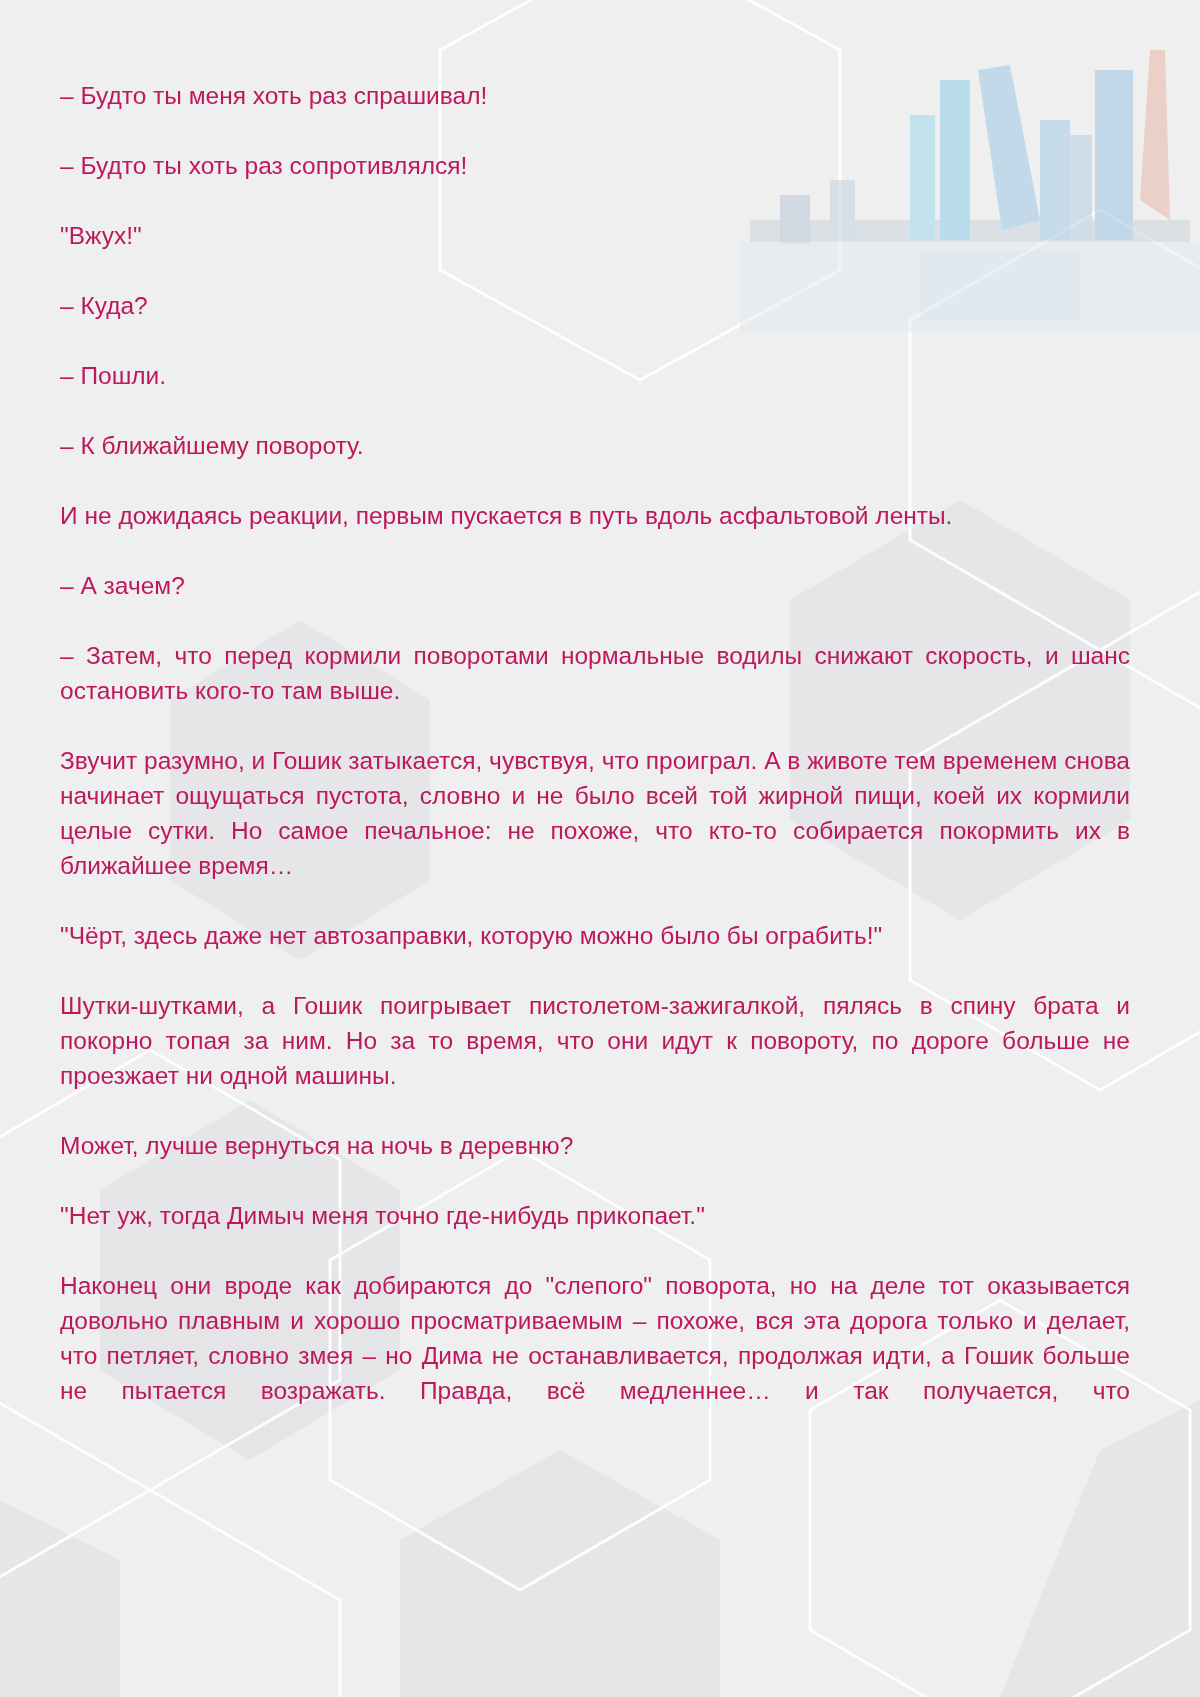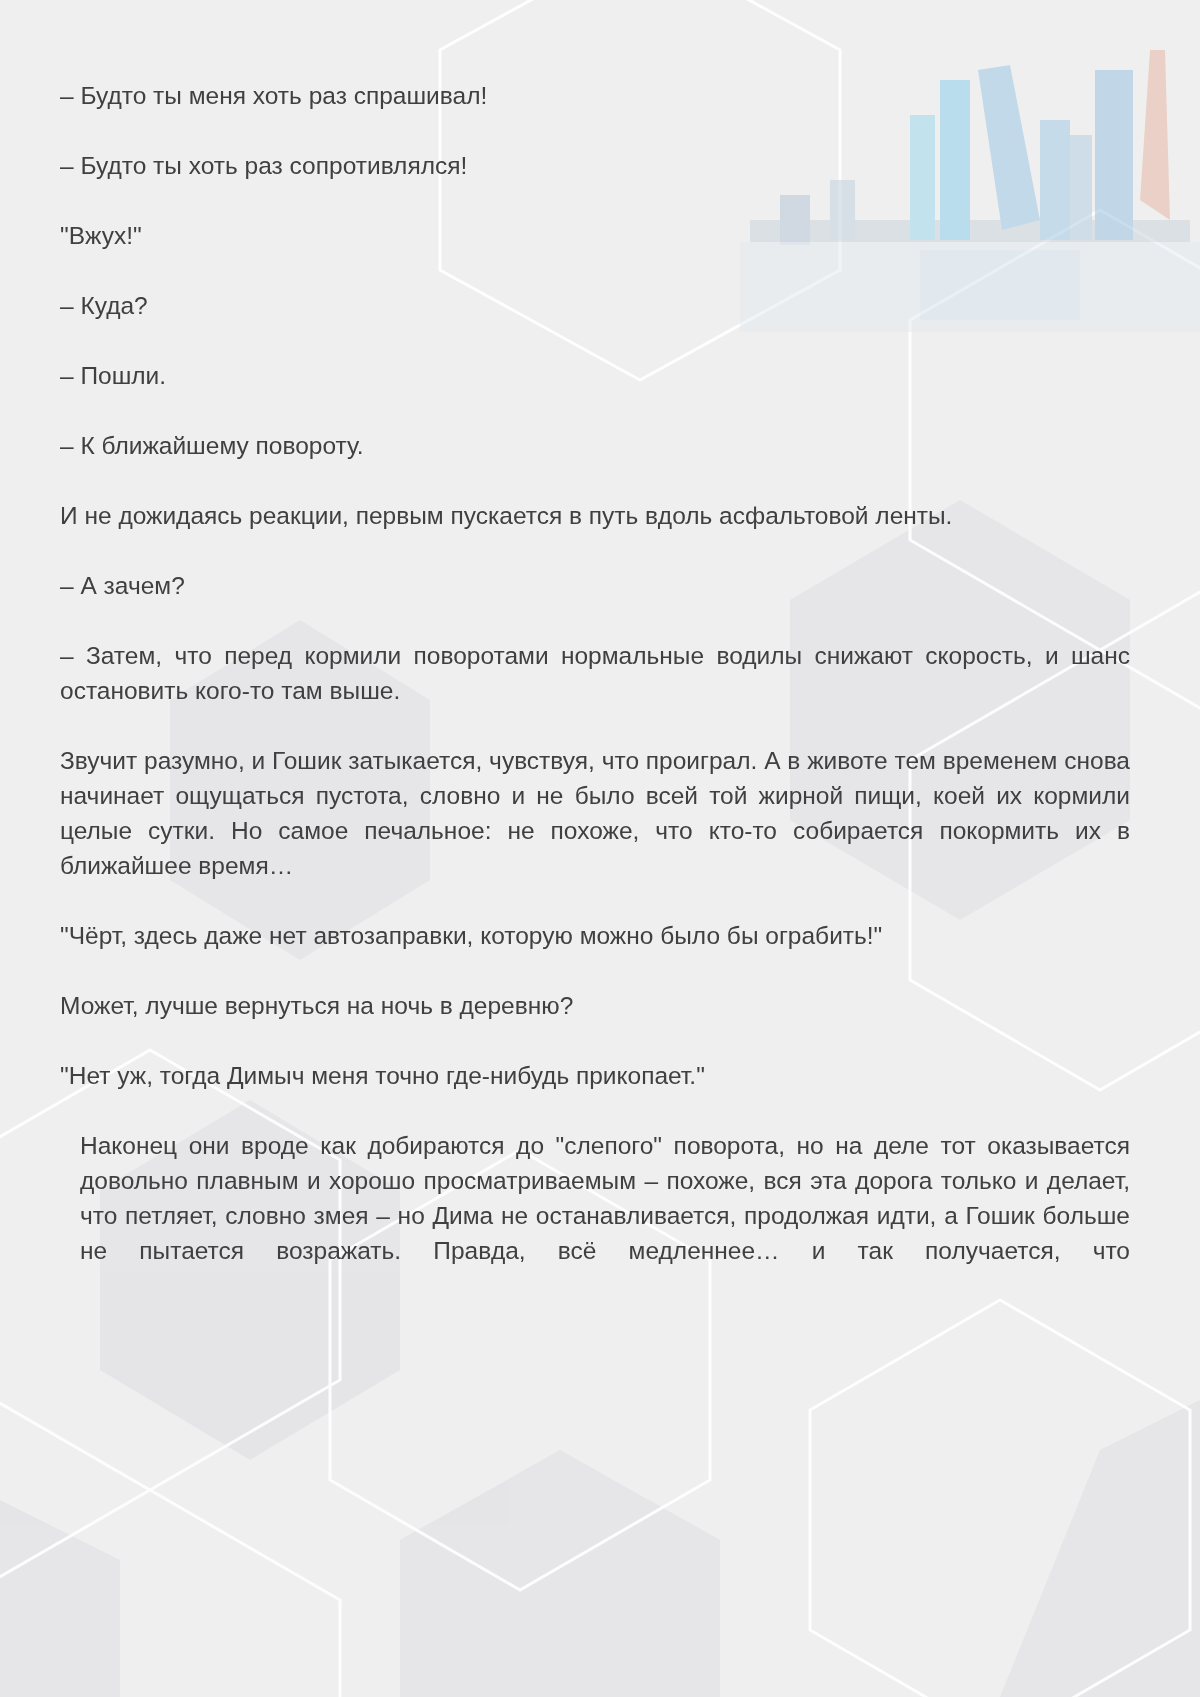--- a/index.html
+++ b/index.html
@@ -5,26 +5,26 @@
     html, body { margin: 0; padding: 0; }
     body {
       width: 1200px; height: 1697px; overflow: hidden;
       background: #efeff0;
       position: relative;
       font-family: "Liberation Sans", "DejaVu Sans", sans-serif;
     }
     .bg { position: absolute; inset: 0; z-index: 0; }
     .page {
       position: absolute; left: 60px; top: 78px; width: 1070px; z-index: 2;
-      color: #404040;
+      color: #be185d;
       font-size: 24.5px;
       line-height: 35px;
     }
     .para { margin: 0 0 35px 0; text-align: justify; text-align-last: left; }
-    .para.last { text-align-last: justify; margin-bottom: 0; margin-left: 20px; }
+    .para.last { text-align-last: justify; margin-bottom: 0; }
     .skyline { position: absolute; left: 740px; top: 20px; width: 460px; height: 370px; z-index: 1; }
   </style>
 </head>
 <body>
 
 <svg class="bg" width="1200" height="1697" viewBox="0 0 1200 1697">
   <g fill="#e2e2e6" opacity="0.7">
     <polygon points="960,500 1130,600 1130,820 960,920 790,820 790,600"></polygon>
     <polygon points="300,620 430,700 430,880 300,960 170,880 170,700"></polygon>
     <polygon points="250,1100 400,1190 400,1370 250,1460 100,1370 100,1190"></polygon>
@@ -65,16 +65,17 @@
   <p class="para">– Будто ты хоть раз сопротивлялся!</p>
   <p class="para">"Вжух!"</p>
   <p class="para">– Куда?</p>
   <p class="para">– Пошли.</p>
   <p class="para">– К ближайшему повороту.</p>
   <p class="para">И не дожидаясь реакции, первым пускается в путь вдоль асфальтовой ленты.</p>
   <p class="para">– А зачем?</p>
   <p class="para">– Затем, что перед кормили поворотами нормальные водилы снижают скорость, и шанс остановить кого-то там выше.</p>
   <p class="para">Звучит разумно, и Гошик затыкается, чувствуя, что проиграл. А в животе тем временем снова начинает ощущаться пустота, словно и не было всей той жирной пищи, коей их кормили целые сутки. Но самое печальное: не похоже, что кто-то собирается покормить их в ближайшее время…</p>
   <p class="para">"Чёрт, здесь даже нет автозаправки, которую можно было бы ограбить!"</p>
+  <p class="para">Шутки-шутками, а Гошик поигрывает пистолетом-зажигалкой, пялясь в спину брата и покорно топая за ним. Но за то время, что они идут к повороту, по дороге больше не проезжает ни одной машины.</p>
   <p class="para">Может, лучше вернуться на ночь в деревню?</p>
   <p class="para">"Нет уж, тогда Димыч меня точно где-нибудь прикопает."</p>
   <p class="para last">Наконец они вроде как добираются до "слепого" поворота, но на деле тот оказывается довольно плавным и хорошо просматриваемым –  похоже, вся эта дорога только и делает, что петляет, словно змея – но Дима не останавливается, продолжая идти, а Гошик больше не пытается возражать. Правда, всё медленнее… и так получается, что</p>
 </div>
 
 </body></html>

